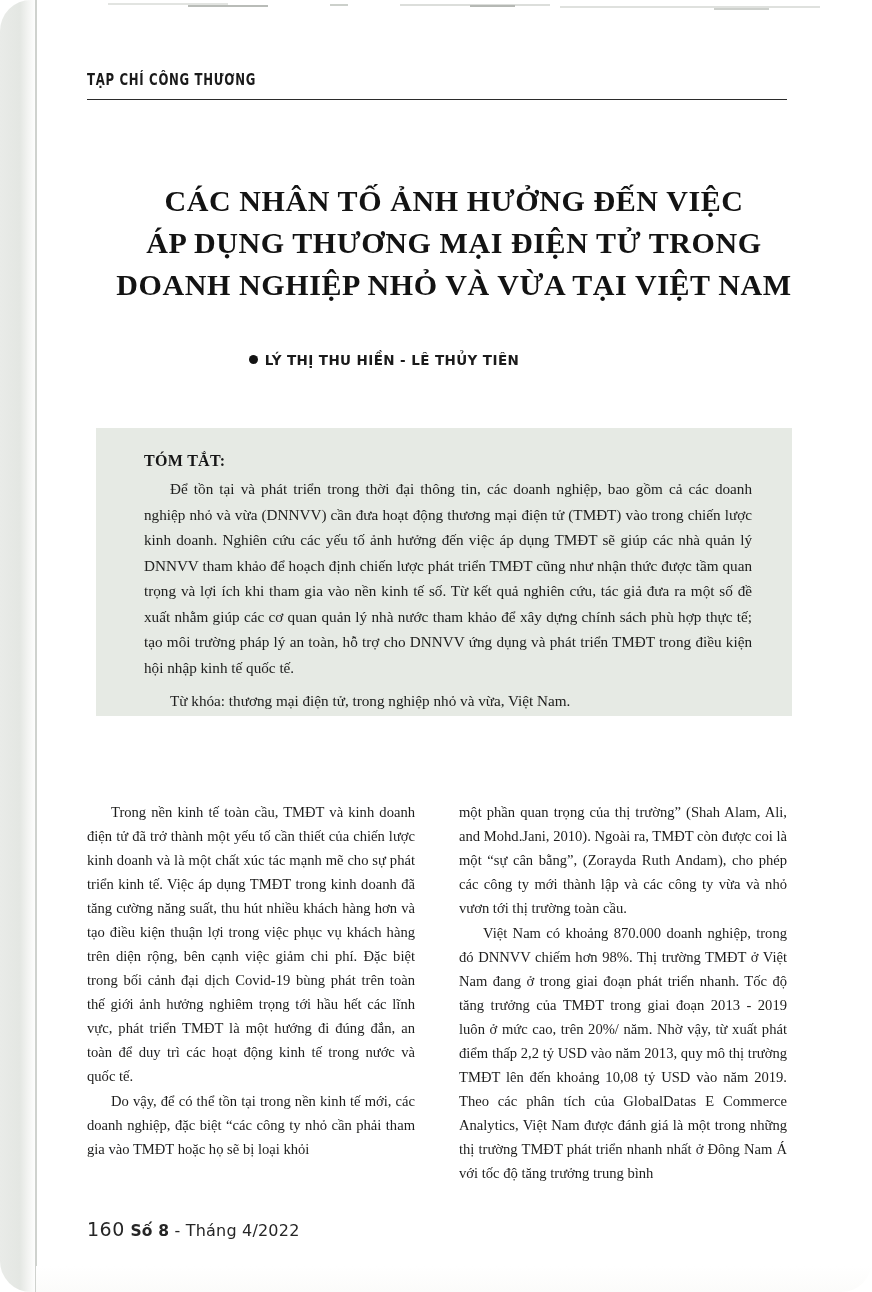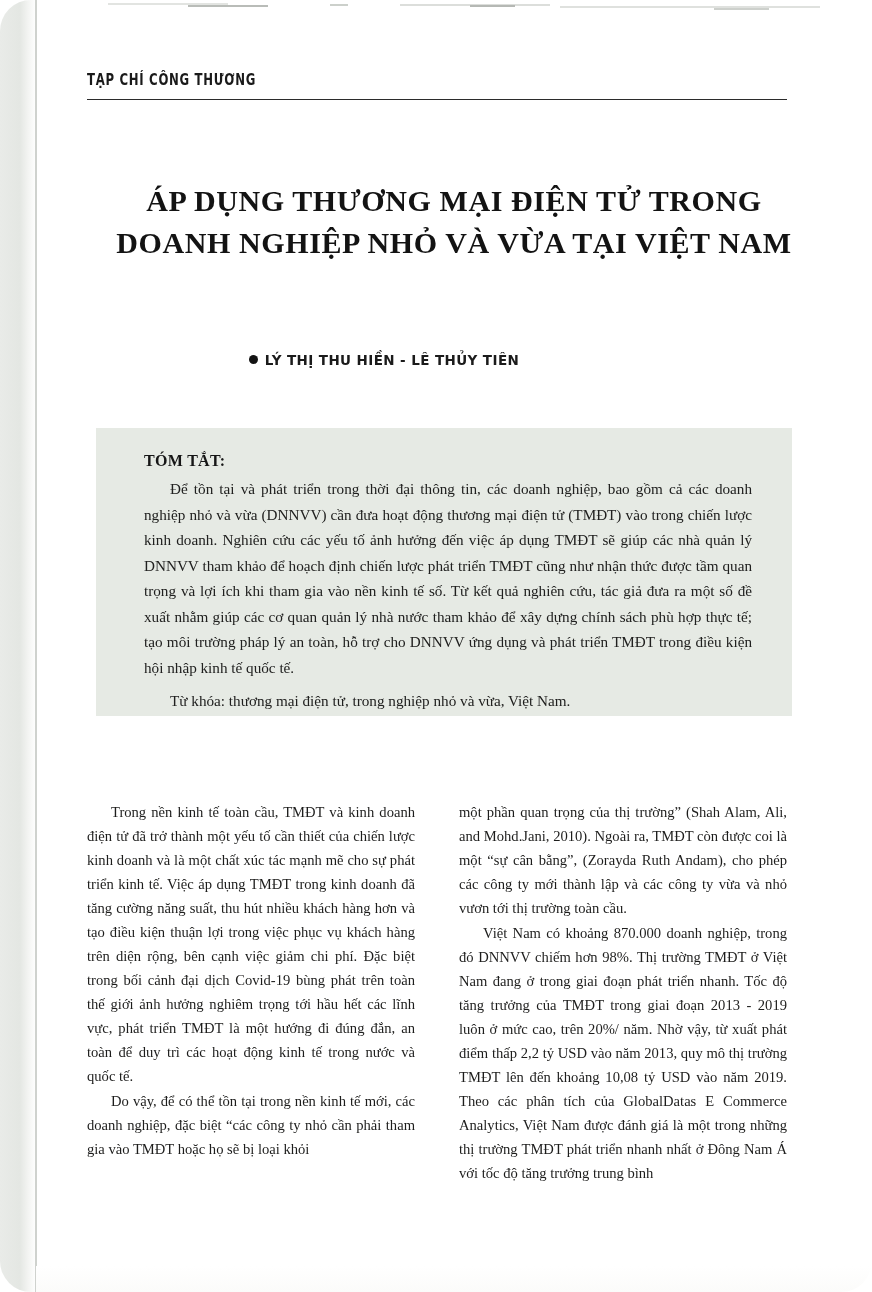--- a/index.html
+++ b/index.html
@@ -240,20 +240,21 @@
   <div class="scan-top-mark m6"></div>
   <div class="scan-top-mark m7"></div>
   <div class="scan-bottom-haze"></div>
 
   <div class="masthead">
     <div class="masthead-title">TẠP CHÍ CÔNG THƯƠNG</div>
   </div>
   <div class="masthead-rule"></div>
 
   <h1 class="article-title">
+    <span class="tline">CÁC NHÂN TỐ ẢNH HƯỞNG ĐẾN VIỆC</span>
     <span class="tline">ÁP DỤNG THƯƠNG MẠI ĐIỆN TỬ TRONG</span>
     <span class="tline">DOANH NGHIỆP NHỎ VÀ VỪA TẠI VIỆT NAM</span>
   </h1>
 
   <div class="authors">
     <span class="bullet"></span><span>LÝ THỊ THU HIỀN - LÊ THỦY TIÊN</span>
   </div>
 
   <div class="abstract-box"></div>
   <div class="abstract-inner">
@@ -266,14 +267,17 @@
     <div class="col">
       <p>Trong nền kinh tế toàn cầu, TMĐT và kinh doanh điện tử đã trở thành một yếu tố cần thiết của chiến lược kinh doanh và là một chất xúc tác mạnh mẽ cho sự phát triển kinh tế. Việc áp dụng TMĐT trong kinh doanh đã tăng cường năng suất, thu hút nhiều khách hàng hơn và tạo điều kiện thuận lợi trong việc phục vụ khách hàng trên diện rộng, bên cạnh việc giảm chi phí. Đặc biệt trong bối cảnh đại dịch Covid-19 bùng phát trên toàn thế giới ảnh hưởng nghiêm trọng tới hầu hết các lĩnh vực, phát triển TMĐT là một hướng đi đúng đắn, an toàn để duy trì các hoạt động kinh tế trong nước và quốc tế.</p>
       <p>Do vậy, để có thể tồn tại trong nền kinh tế mới, các doanh nghiệp, đặc biệt “các công ty nhỏ cần phải tham gia vào TMĐT hoặc họ sẽ bị loại khỏi</p>
     </div>
     <div class="col">
       <p class="cont">một phần quan trọng của thị trường” (Shah Alam, Ali, and Mohd.Jani, 2010). Ngoài ra, TMĐT còn được coi là một “sự cân bằng”, (Zorayda Ruth Andam), cho phép các công ty mới thành lập và các công ty vừa và nhỏ vươn tới thị trường toàn cầu.</p>
       <p>Việt Nam có khoảng 870.000 doanh nghiệp, trong đó DNNVV chiếm hơn 98%. Thị trường TMĐT ở Việt Nam đang ở trong giai đoạn phát triển nhanh. Tốc độ tăng trưởng của TMĐT trong giai đoạn 2013 - 2019 luôn ở mức cao, trên 20%/ năm. Nhờ vậy, từ xuất phát điểm thấp 2,2 tỷ USD vào năm 2013, quy mô thị trường TMĐT lên đến khoảng 10,08 tỷ USD vào năm 2019. Theo các phân tích của GlobalDatas E Commerce Analytics, Việt Nam được đánh giá là một trong những thị trường TMĐT phát triển nhanh nhất ở Đông Nam Á với tốc độ tăng trưởng trung bình</p>
     </div>
   </div>
 
+  <div class="footer">
+    <span class="pagenum">160</span>&nbsp;<span class="issue">Số 8</span><span class="issue-rest"> - Tháng 4/2022</span>
+  </div>
 
 </div>
 
 </body></html>

